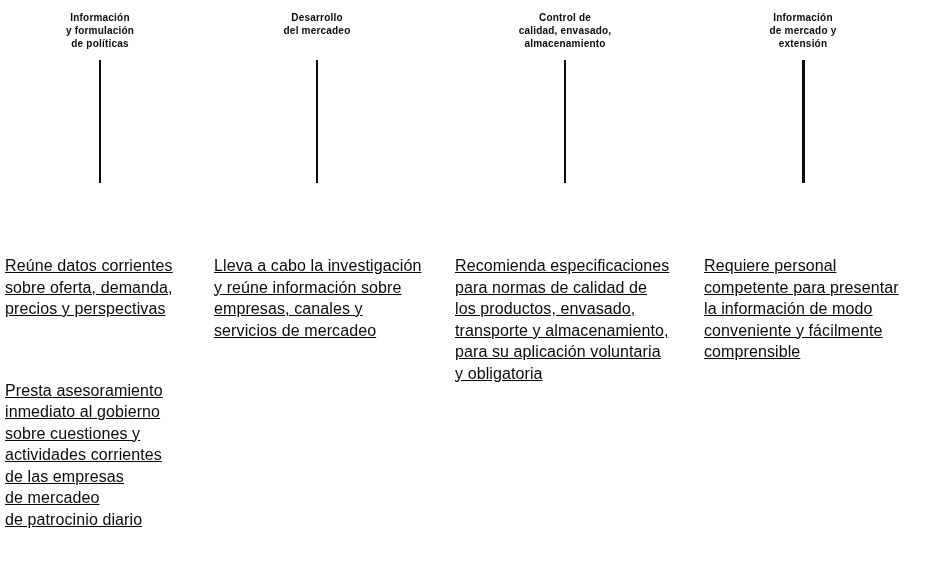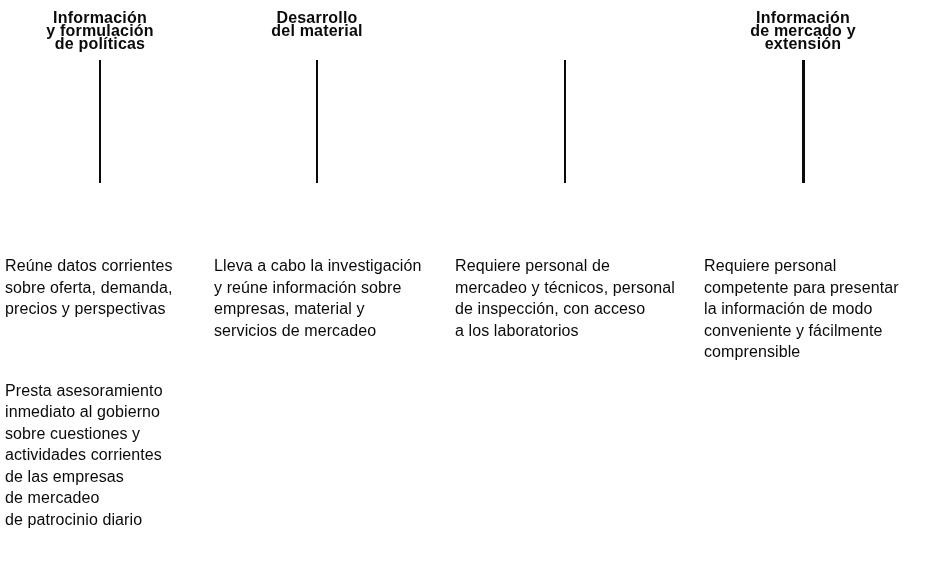--- a/index.html
+++ b/index.html
@@ -14,21 +14,21 @@
     background: #ffffff;
     font-family: "Liberation Sans", "DejaVu Sans", sans-serif;
     color: #0a0a0a;
     overflow: hidden;
   }
   .col-header {
     position: absolute;
     top: 11px;
     width: 170px;
     text-align: center;
-    font-size: 16px;
+    font-size: 10px;
     line-height: 13px;
     font-weight: bold;
     white-space: pre;
     letter-spacing: 0.2px;
     color: #0a0a0a;
   }
   .h1 { left: 15px; }
   .h2 { left: 232px; }
   .h3 { left: 480px; }
   .h4 { left: 718px; }
@@ -55,33 +55,37 @@
     color: #0a0a0a;
   }
   .b1 { left: 5px; }
   .b2 { left: 214px; }
   .b3 { left: 455px; }
   .b4 { left: 704px; }
 
   .col-body p {
     margin: 0 0 17px 0;
     padding: 0;
+    text-decoration: underline;
   }
   .col-body p:last-child { margin-bottom: 0; }
 </style>
 </head>
 <body>
 
 <div class="canvas">
 
   <div class="col-header h1">Información
 y formulación
 de políticas</div>
   <div class="col-header h2">Desarrollo
-del material</div>
+del mercadeo</div>
+  <div class="col-header h3">Control de
+calidad, envasado,
+almacenamiento</div>
   <div class="col-header h4">Información
 de mercado y
 extensión</div>
 
   <div class="vline l1"></div>
   <div class="vline l2"></div>
   <div class="vline l3"></div>
   <div class="vline l4"></div>
 
   <div class="col-body b1">
@@ -94,30 +98,32 @@
 actividades corrientes
 de las empresas
 de mercadeo
 de patrocinio diario</p>
     
   </div>
 
   <div class="col-body b2">
     <p>Lleva a cabo la investigación
 y reúne información sobre
-empresas, material y
+empresas, canales y
 servicios de mercadeo</p>
     
   </div>
 
   <div class="col-body b3">
-    <p>Requiere personal de
-mercadeo y técnicos, personal
-de inspección, con acceso
-a los laboratorios</p>
+    <p>Recomienda especificaciones
+para normas de calidad de
+los productos, envasado,
+transporte y almacenamiento,
+para su aplicación voluntaria
+y obligatoria</p>
   </div>
 
   <div class="col-body b4">
     <p>Requiere personal
 competente para presentar
 la información de modo
 conveniente y fácilmente
 comprensible</p>
   </div>
 

